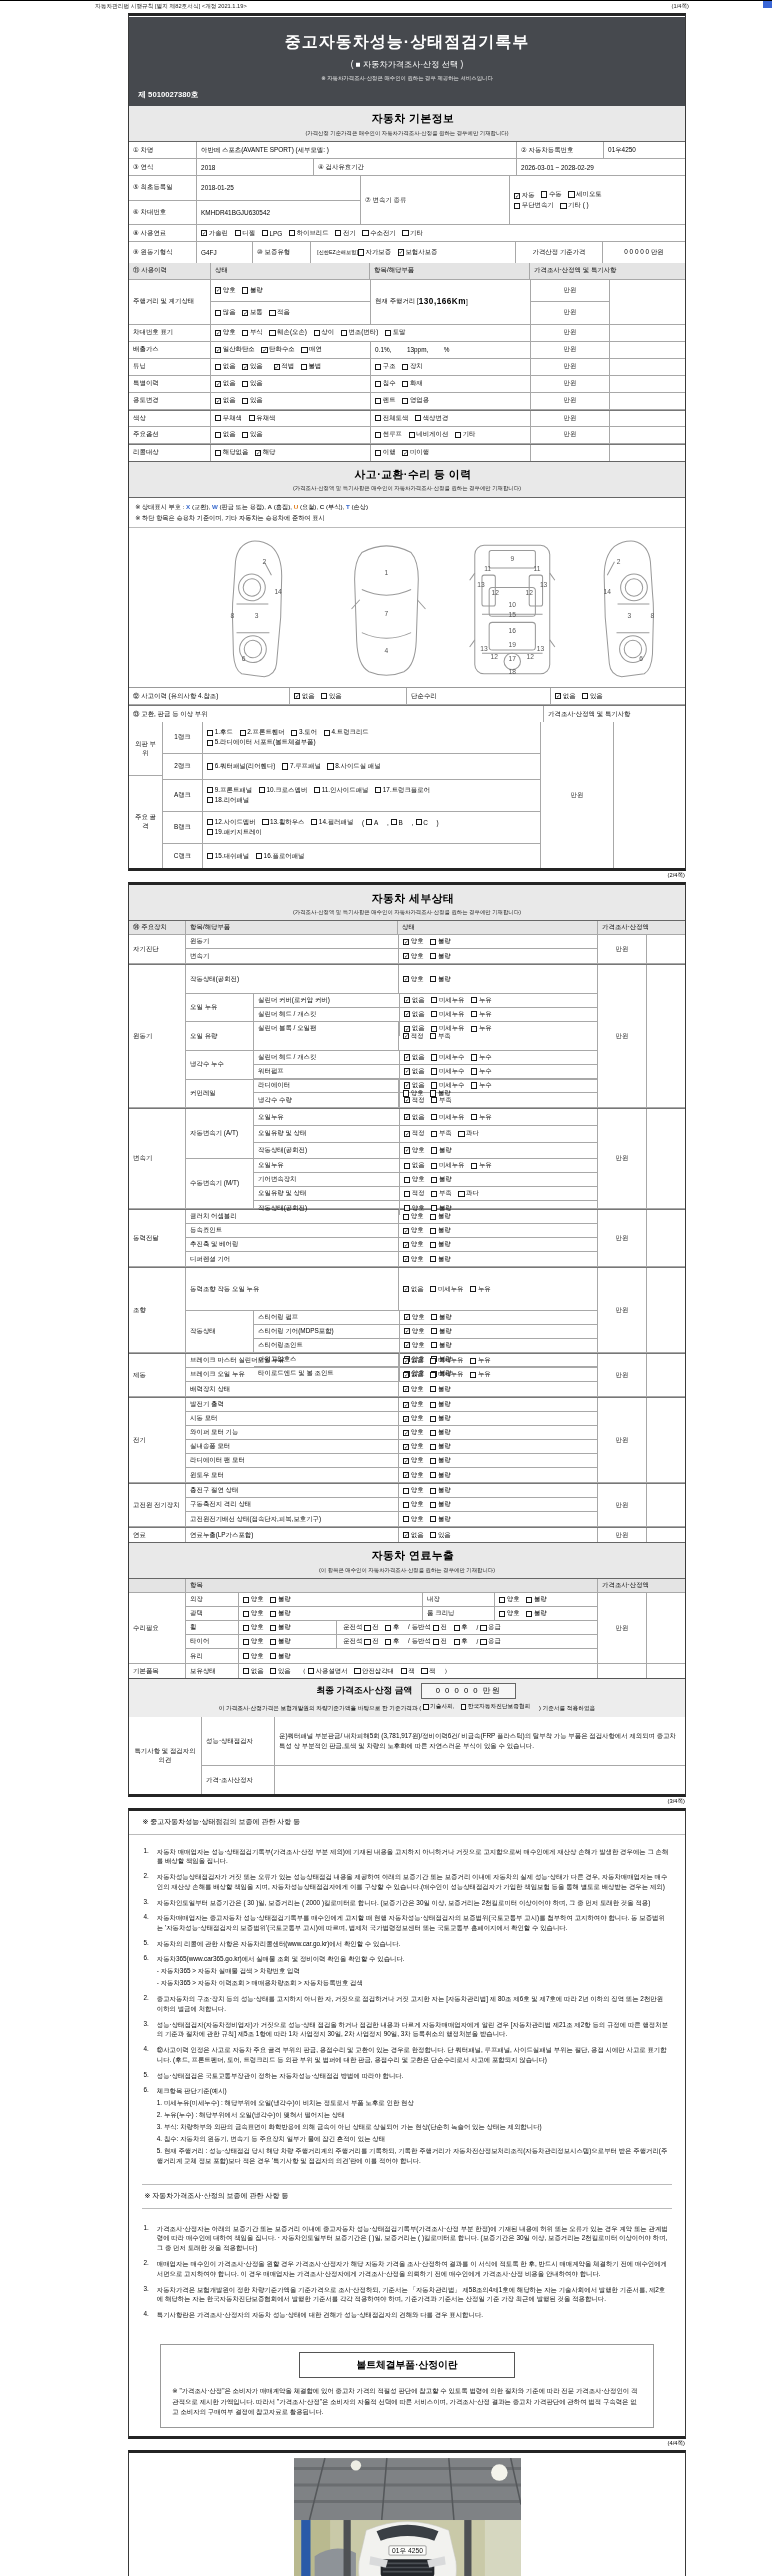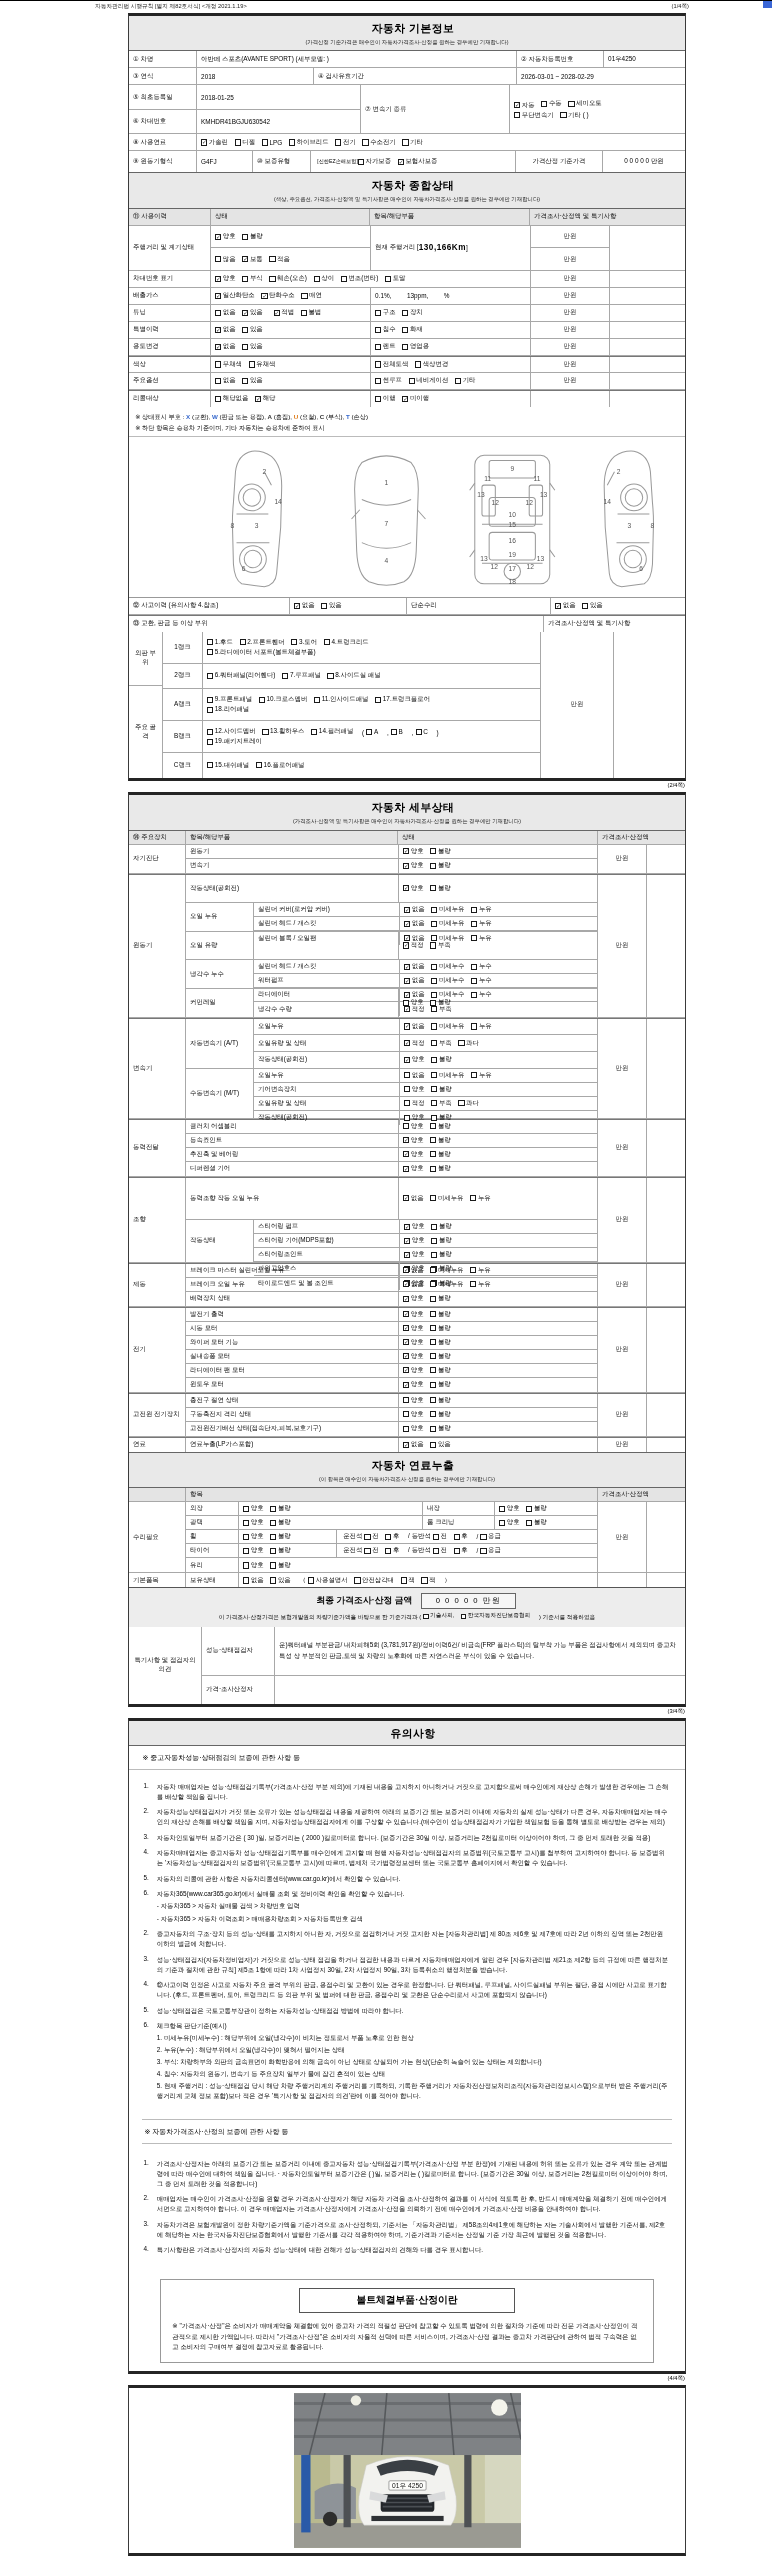--- a/index.html
+++ b/index.html
@@ -87,20 +87,26 @@
   <div class="badge"></div>
 
   <div class="meta">
     <span>자동차관리법 시행규칙 [별지 제82호서식] &lt;개정 2021.1.19&gt;</span>
     <span>(1/4쪽)</span>
   </div>
 
   <div class="form">
 
     <div class="page">
+      <header class="doc-head">
+        <div class="doc-title">중고자동차성능·상태점검기록부</div>
+        <div class="doc-sub">( ■ 자동차가격조사·산정 선택 )</div>
+        <div class="doc-note">※ 자동차가격조사·산정은 매수인이 원하는 경우 제공하는 서비스입니다</div>
+        <div class="doc-no">제 5010027380호</div>
+      </header>
 
       <div class="sec-head">
         <div class="sec-title">자동차 기본정보</div>
         <div class="sec-sub">(가격산정 기준가격은 매수인이 자동차가격조사·산정을 원하는 경우에만 기재합니다)</div>
       </div>
       <div class="tbl">
           <div class="tr">
             <div class="td" style="width: 67px;">
               <span>① 차명</span>
             </div>
@@ -234,24 +240,20 @@
             </div>
             <div class="td cen" style="width: 87px;">
               <span>가격산정 기준가격</span>
             </div>
             <div class="td cen" style="width: 83px;">
               <span>0 0 0 0 0 만원</span>
             </div>
           </div>
         </div>
 
-      <div class="sec-head bt">
-        <div class="sec-title">자동차 종합상태</div>
-        <div class="sec-sub">(색상, 주요옵션, 가격조사·산정액 및 특기사항은 매수인이 자동차가격조사·산정을 원하는 경우에만 기재합니다)</div>
-      </div>
       <div class="tbl">
           <div class="tr colh">
             <div class="td" style="width: 81px;">
               <span>⑪ 사용이력</span>
             </div>
             <div class="td" style="flex: 1 1 0%;">
               <span>상태</span>
             </div>
             <div class="td" style="width: 160px;">
               <span>항목/해당부품</span>
@@ -556,20 +558,24 @@
               <span class="opt">
                 <span class="cb">✓</span>
                 <span class="ol">미이행</span>
               </span>
             </div>
             <div class="td" style="width: 79px;"></div>
             <div class="td" style="width: 76px;"></div>
           </div>
         </div>
 
+      <div class="sec-head bt">
+        <div class="sec-title">사고·교환·수리 등 이력</div>
+        <div class="sec-sub">(가격조사·산정액 및 특기사항은 매수인이 자동차가격조사·산정을 원하는 경우에만 기재합니다)</div>
+      </div>
       <div class="legend">
         <div><span>※ 상태표시 부호 : </span><span class="c-blue">X</span><span> (교환), </span><span class="c-blue">W</span><span> (판금 또는 용접), </span><span class="c-dark">A</span><span> (흠집), </span><span class="c-orange">U</span><span> (요철), </span><span class="c-dark">C</span><span> (부식), </span><span class="c-blue">T</span><span> (손상)</span></div>
         <div>※ 하단 항목은 승용차 기준이며, 기타 자동차는 승용차에 준하여 표시</div>
       </div>
 
       <div class="diagram">
         <svg id="car-svg" width="556" height="152" viewBox="0 0 1080 296" style="font-size:13px">
           <g fill="none" stroke="#9a9a9a" stroke-width="2">
 
             <path d="M238 18 q-28 6 -32 40 l-4 60 q-2 20 -2 40 l2 80 q2 30 16 38 l44 6 q22 -4 24 -26 l8 -90 2 -80 q0 -40 -20 -58 q-18 -12 -38 -10 z"></path>
@@ -1894,23 +1900,20 @@
               <div class="td" style="width:72px">가격·조사산정자</div>
               <div class="td flex1"></div>
             </div>
           </div>
         </div>
       </div>
     </div>
     <div class="pagemark">(3/4쪽)</div>
 
     <div class="page">
-      <div class="sec-head">
-        <div class="sec-title">유의사항</div>
-      </div>
       <div class="notes-wrap" id="notes-container">
           <div class="nsub">※ 중고자동차성능·상태점검의 보증에 관한 사항 등</div>
           <div class="nbody">
             <div class="nitem">
               <div class="nnum">1.</div>
               <div class="ntext">
                 <div>자동차 매매업자는 성능·상태점검기록부(가격조사·산정 부분 제외)에 기재된 내용을 고지하지 아니하거나 거짓으로 고지함으로써 매수인에게 재산상 손해가 발생한 경우에는 그 손해를 배상할 책임을 집니다.</div>
               </div>
             </div>
             <div class="nitem">

